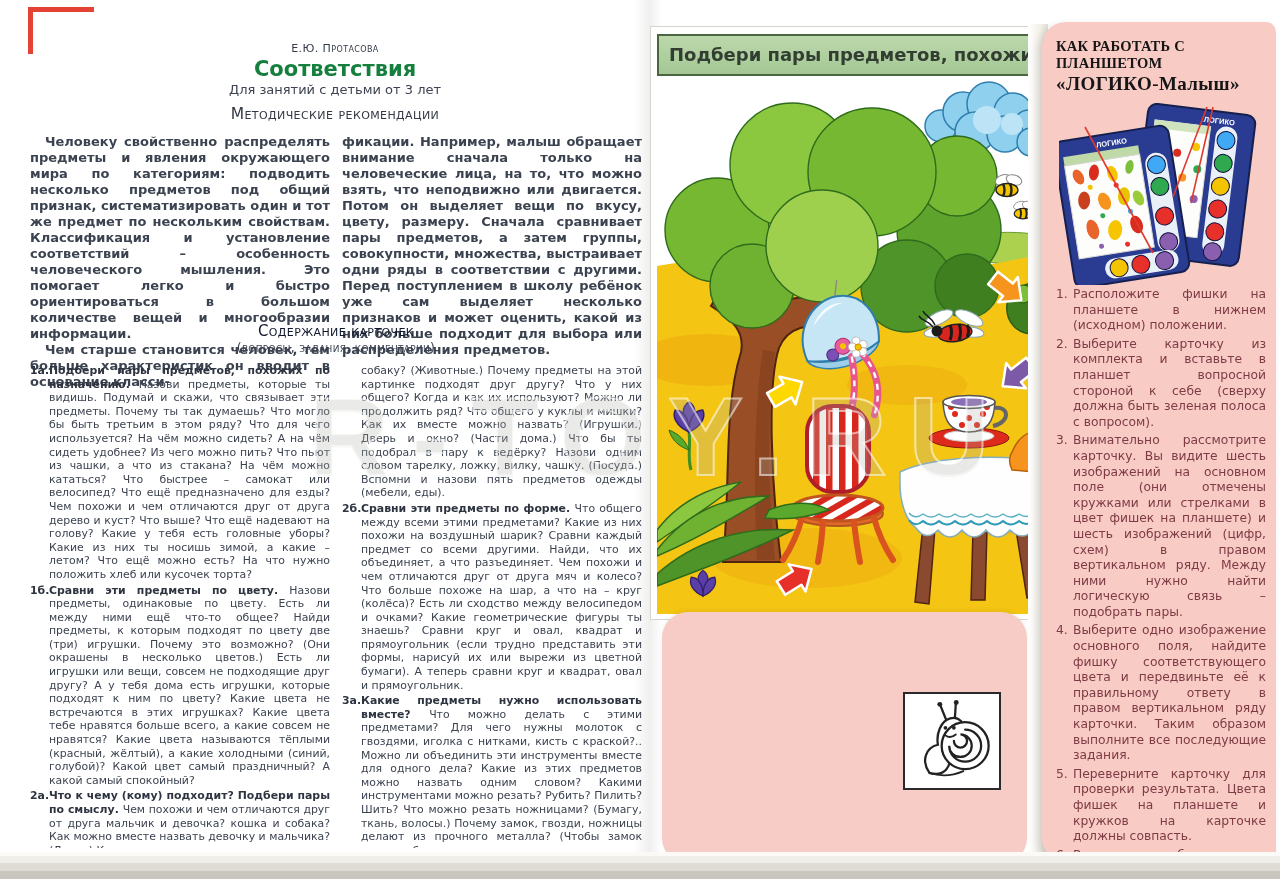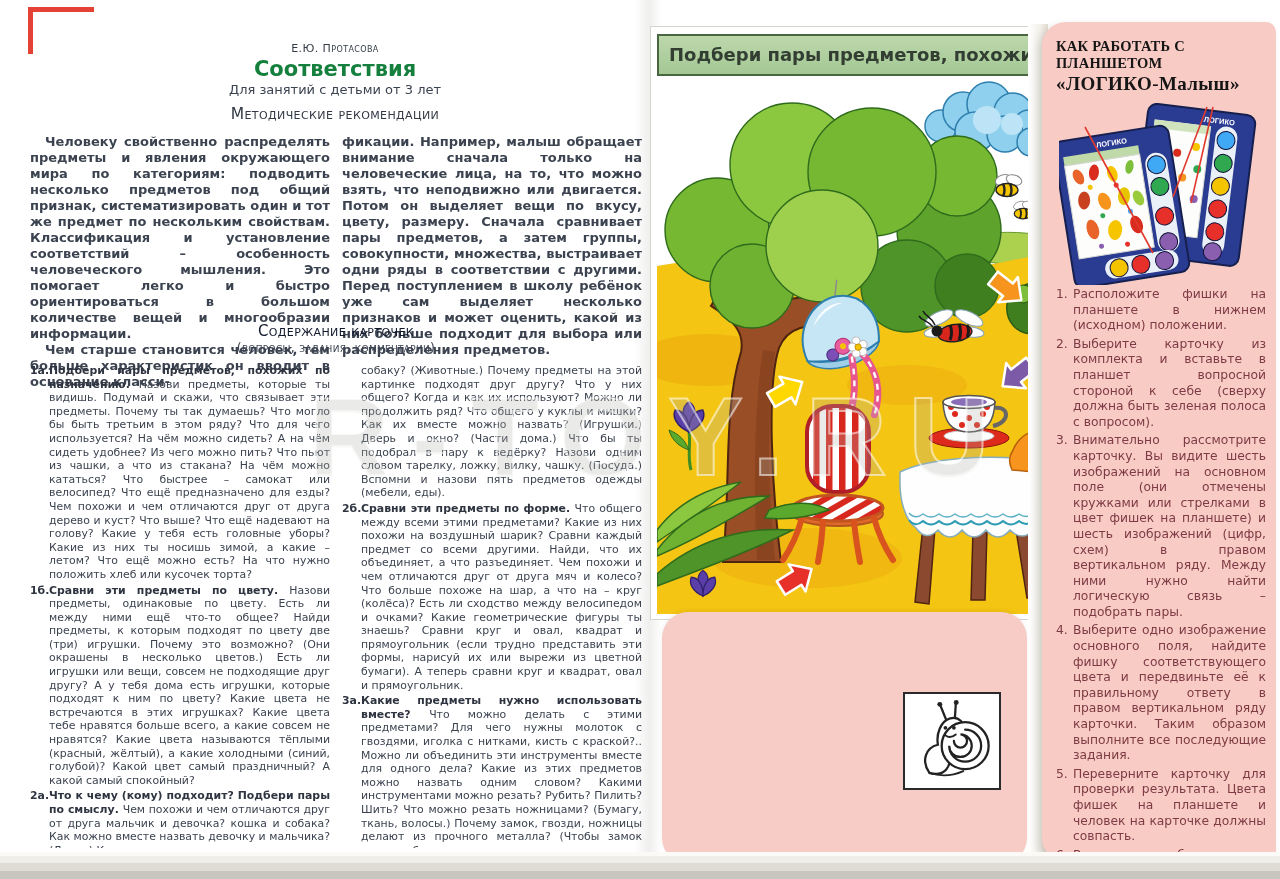--- a/index.html
+++ b/index.html
@@ -408,21 +408,21 @@
       <div class="instr">
         <span class="inum">2.</span><span>Выберите карточку из комплекта и вставьте в планшет вопросной стороной к себе (сверху должна быть зеленая полоса с вопросом).</span>
       </div>
       <div class="instr">
         <span class="inum">3.</span><span>Внимательно рассмотрите карточку. Вы видите шесть изображений на основном поле (они отмечены кружками или стрелками в цвет фишек на планшете) и шесть изображений (цифр, схем) в правом вертикальном ряду. Между ними нужно найти логическую связь – подобрать пары.</span>
       </div>
       <div class="instr">
         <span class="inum">4.</span><span>Выберите одно изображение основного поля, найдите фишку соответствующего цвета и передвиньте её к правильному ответу в правом вертикальном ряду карточки. Таким образом выполните все последующие задания.</span>
       </div>
       <div class="instr">
-        <span class="inum">5.</span><span>Переверните карточку для проверки результата. Цвета фишек на планшете и человек на карточке должны совпасть.</span>
+        <span class="inum">5.</span><span>Переверните карточку для проверки результата. Цвета фишек на планшете и кружков на карточке должны совпасть.</span>
       </div>
       <div class="instr">
         <span class="inum">6.</span><span>В случае ошибки верните фишку с неправильным ответом в исходное положение. Переверните карточку и постарайтесь найти верное решение.</span>
       </div>
 
     </div>
   </div>
 
   <div class="bottom-edge"></div>
 

